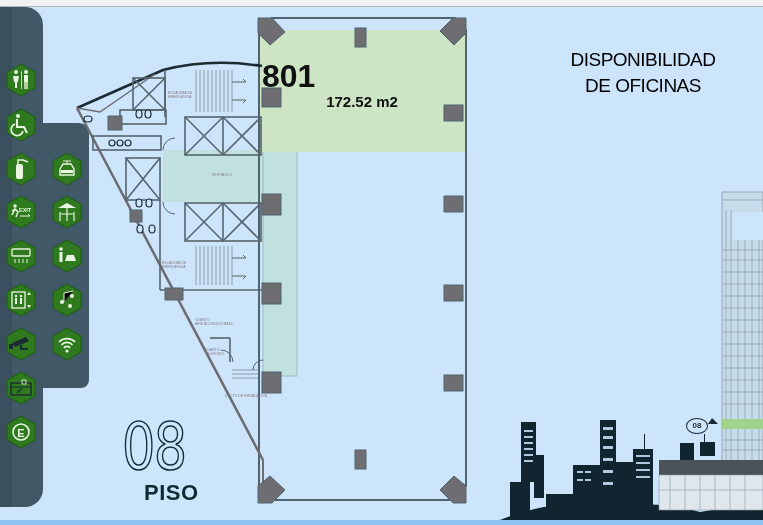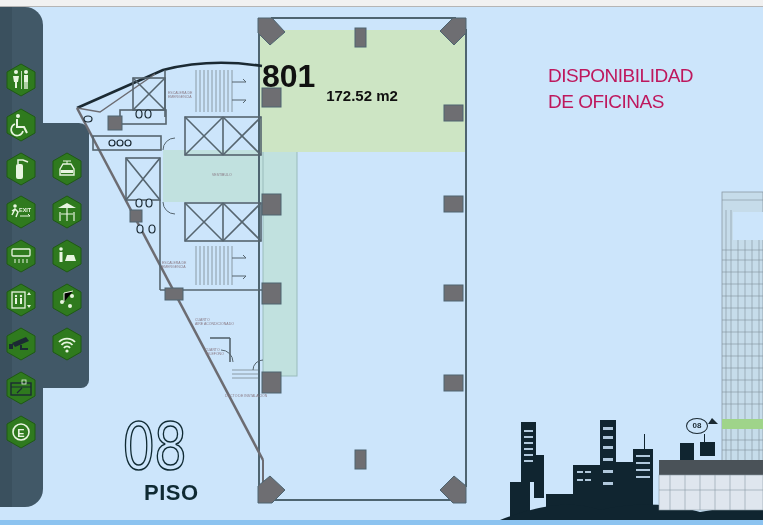--- a/index.html
+++ b/index.html
@@ -8,23 +8,23 @@
   .stage{position:absolute;left:0;top:7px;width:763px;height:513px;background:#cce5fb;overflow:hidden;}
   .bottombar{position:absolute;left:0;top:520px;width:763px;height:5px;background:#8cc3f0;}
   
   .sidebar-top{position:absolute;left:0;top:0;width:43px;height:500px;background:#415867;border-radius:0 18px 18px 0;}
   .sidebar-ext{position:absolute;left:0;top:116px;width:89px;height:265px;background:#415867;border-radius:0 10px 8px 0;}
   .sidebar-shade{position:absolute;left:0;top:0;width:12px;height:500px;background:#3a505e;}
   .hex{position:absolute;width:32px;height:34px;}
   .hex svg{display:block;}
   
   .plan{position:absolute;left:0;top:0;width:763px;height:513px;}
-  .title{position:absolute;left:548px;top:56px;width:190px;color:#be185d;font-size:19px;line-height:26px;letter-spacing:-0.5px;font-weight:normal;}
+  .title{position:absolute;left:548px;top:40px;width:190px;text-align:center;color:#000000;font-size:19px;line-height:26px;letter-spacing:-0.5px;font-weight:normal;}
   .unit-num{position:absolute;left:262px;top:52px;width:200px;text-align:left;font-weight:bold;font-size:32px;line-height:34px;color:#111;}
-  .unit-area{position:absolute;left:262px;top:80px;width:200px;text-align:center;font-weight:bold;font-size:15px;line-height:18px;color:#111;}
+  .unit-area{position:absolute;left:262px;top:86px;width:200px;text-align:center;font-weight:bold;font-size:15px;line-height:18px;color:#111;}
   .floor-num{position:absolute;left:122px;top:408px;font-size:64px;line-height:64px;font-weight:normal;color:transparent;-webkit-text-stroke:1.6px #0f2a33;letter-spacing:-2px;transform:scaleX(0.82);transform-origin:left top;font-family:"DejaVu Sans",sans-serif;}
   .floor-label{position:absolute;left:144px;top:475px;font-size:22px;line-height:22px;font-weight:bold;color:#0f2a33;letter-spacing:0.5px;}
   .badge-floor{position:absolute;left:686px;top:411px;width:20px;height:14px;border:1.5px solid #1b2a33;border-radius:50%;background:#cce5fb;font-size:8px;line-height:14px;text-align:center;font-weight:bold;color:#1b2a33;}
 </style>
 </head>
 <body>
 
 <div class="topbar"></div>
 
 <div class="stage">

